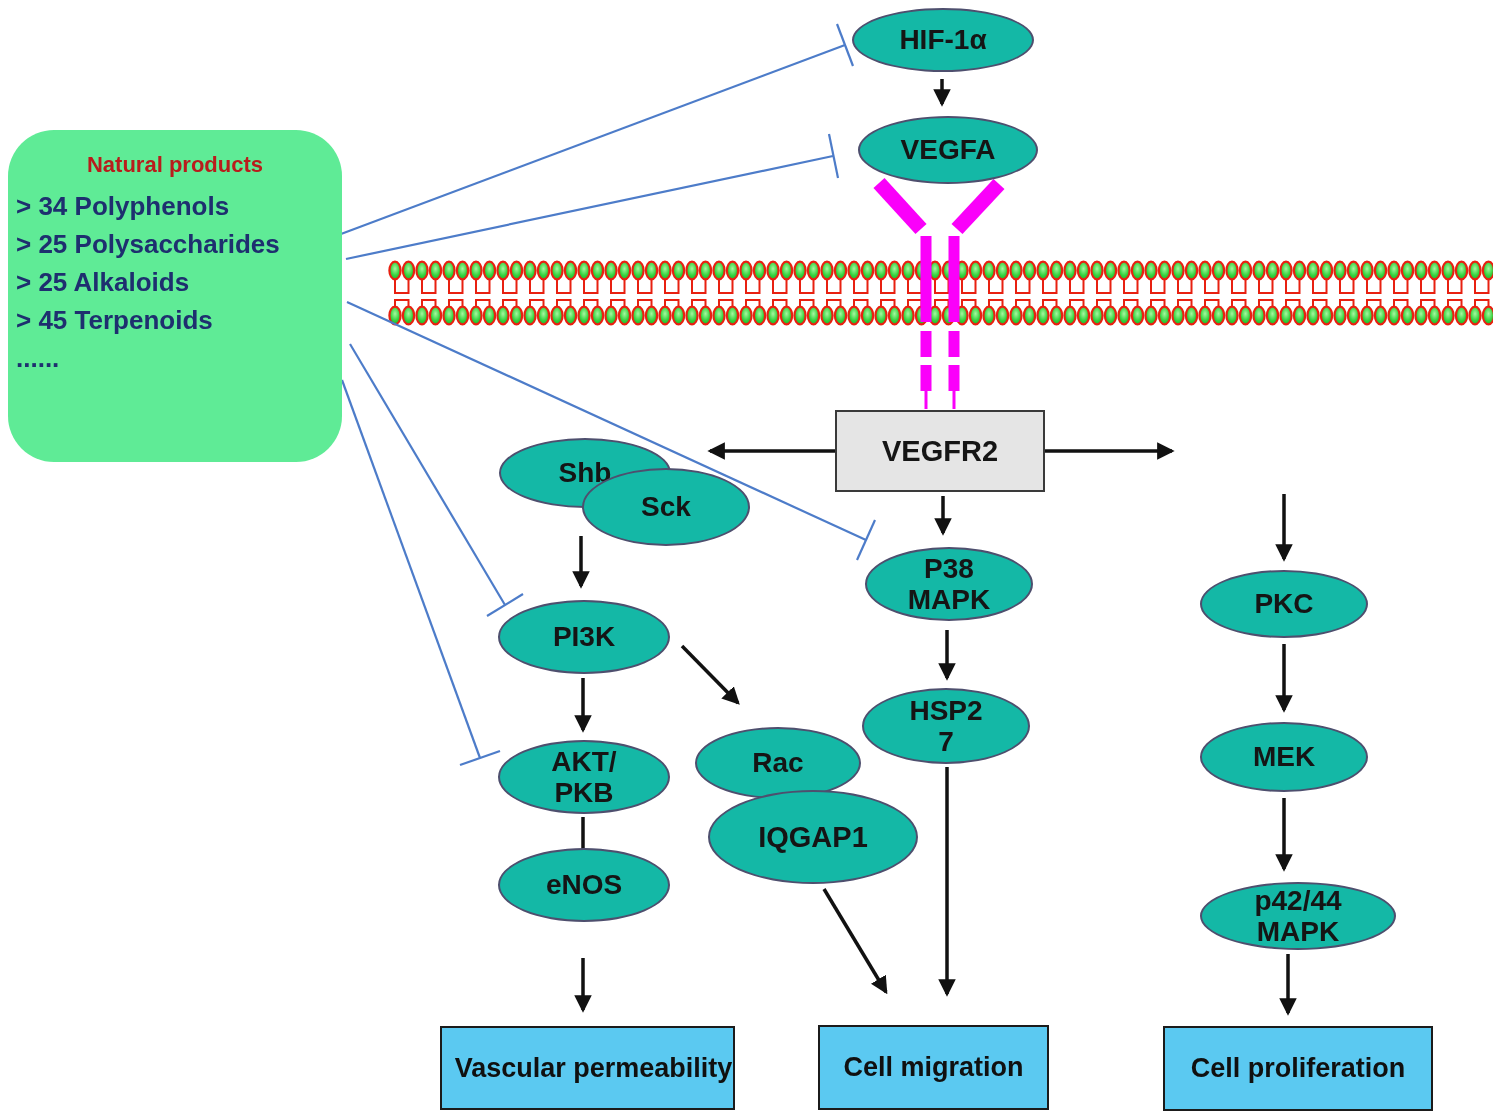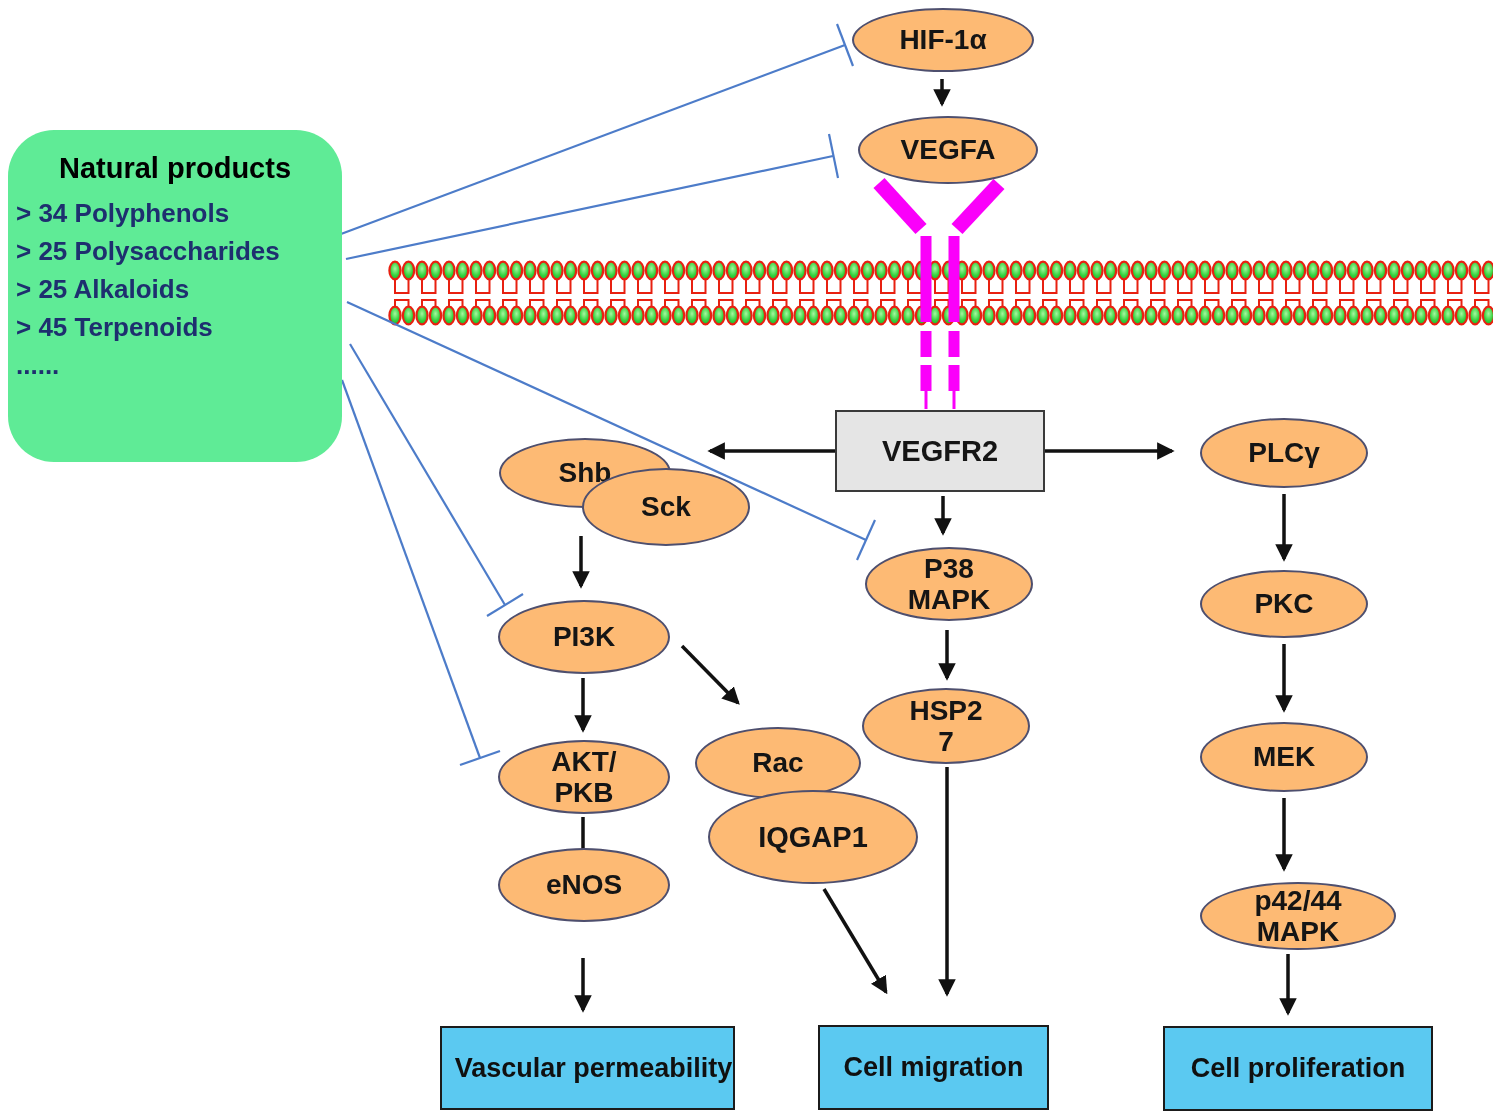--- a/index.html
+++ b/index.html
@@ -3,21 +3,21 @@
 <meta charset="utf-8">
 <style>
   html,body{margin:0;padding:0;background:#ffffff;}
   #canvas{
     position:relative;width:1500px;height:1117px;background:#ffffff;overflow:hidden;
     font-family:"Liberation Sans", sans-serif;
   }
   #pathway-svg{position:absolute;left:0;top:0;z-index:1;}
   .node{
     position:absolute;z-index:2;box-sizing:border-box;
-    background:#fdba74;border:2.5px solid #4e4f6e;border-radius:50%;
+    background:#14b8a6;border:2.5px solid #4e4f6e;border-radius:50%;
     display:flex;align-items:center;justify-content:center;text-align:center;
     font-weight:bold;font-size:28px;color:#151515;line-height:1.12;white-space:pre-line;
   }
   .rectnode{
     position:absolute;z-index:2;box-sizing:border-box;
     background:#e5e5e5;border:2.5px solid #3a3a3a;
     display:flex;align-items:center;justify-content:center;
     font-weight:bold;font-size:29px;color:#151515;
   }
   .outcome{
@@ -25,21 +25,21 @@
     background:#5bc9f1;border:2.5px solid #1b1b1b;
     display:flex;align-items:center;justify-content:center;text-align:center;
     font-weight:bold;font-size:27px;color:#101010;
   }
   .np-box{
     position:absolute;z-index:2;box-sizing:border-box;
     left:8px;top:130px;width:334px;height:332px;
     background:#5feb96;border-radius:46px;padding:22px 0 0 0;
   }
   .np-title{
-    font-size:29px;font-weight:bold;color:#000000;text-align:center;margin:0 0 9px 0;
+    font-size:22px;font-weight:bold;color:#b91c1c;text-align:center;margin:0 0 9px 0;
   }
   .np-item{
     font-size:26px;font-weight:bold;color:#1e2f6f;padding-left:8px;line-height:38px;
   }
 </style>
 </head>
 <body>
 
 <div id="canvas">
 
@@ -133,21 +133,20 @@
   <div class="node" style="left:498px;top:848px;width:172px;height:74px;">eNOS</div>
 
   <div class="node" style="left:695px;top:727px;width:166px;height:72px;">Rac</div>
   <div class="node" style="left:708px;top:790px;width:210px;height:94px;font-size:29px;">IQGAP1</div>
 
   <div class="node" style="left:865px;top:547px;width:168px;height:74px;">P38
 MAPK</div>
   <div class="node" style="left:862px;top:688px;width:168px;height:76px;">HSP2
 7</div>
 
-  <div class="node" style="left:1200px;top:418px;width:168px;height:70px;">PLCγ</div>
   <div class="node" style="left:1200px;top:570px;width:168px;height:68px;">PKC</div>
   <div class="node" style="left:1200px;top:722px;width:168px;height:70px;">MEK</div>
   <div class="node" style="left:1200px;top:882px;width:196px;height:68px;">p42/44
 MAPK</div>
 
   <div class="rectnode" style="left:835px;top:410px;width:210px;height:82px;">VEGFR2</div>
 
   <div class="outcome" style="left:440px;top:1026px;width:295px;height:84px;padding-left:12px;">Vascular permeability</div>
   <div class="outcome" style="left:818px;top:1025px;width:231px;height:85px;">Cell migration</div>
   <div class="outcome" style="left:1163px;top:1026px;width:270px;height:85px;">Cell proliferation</div>

